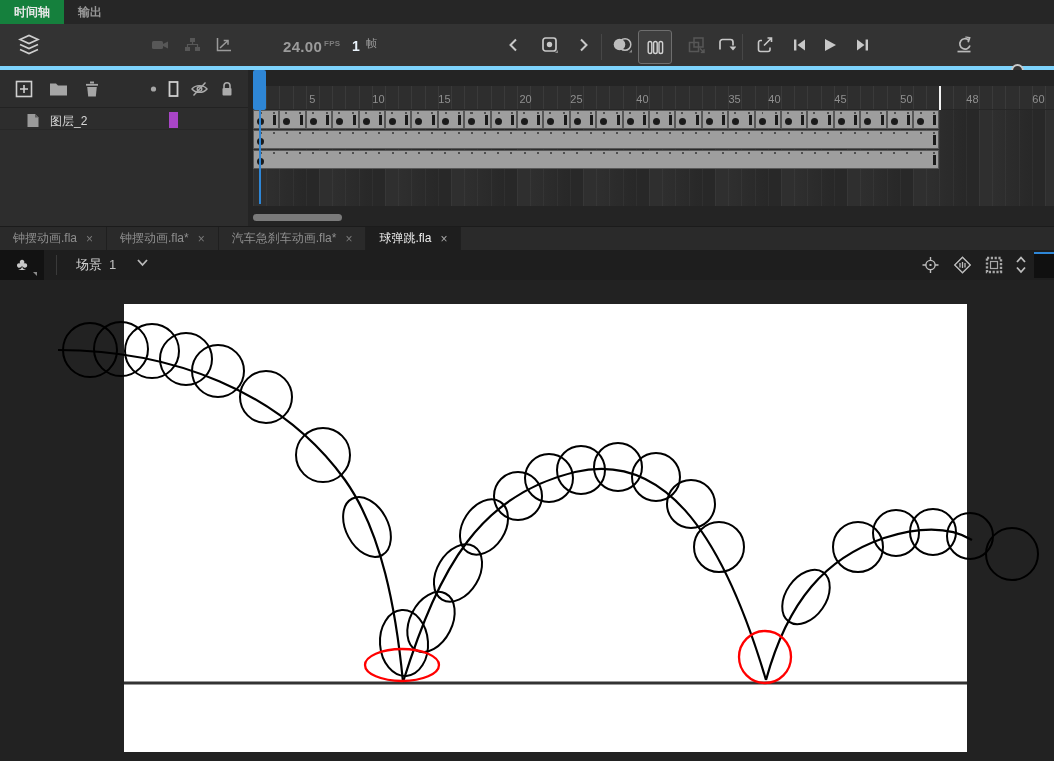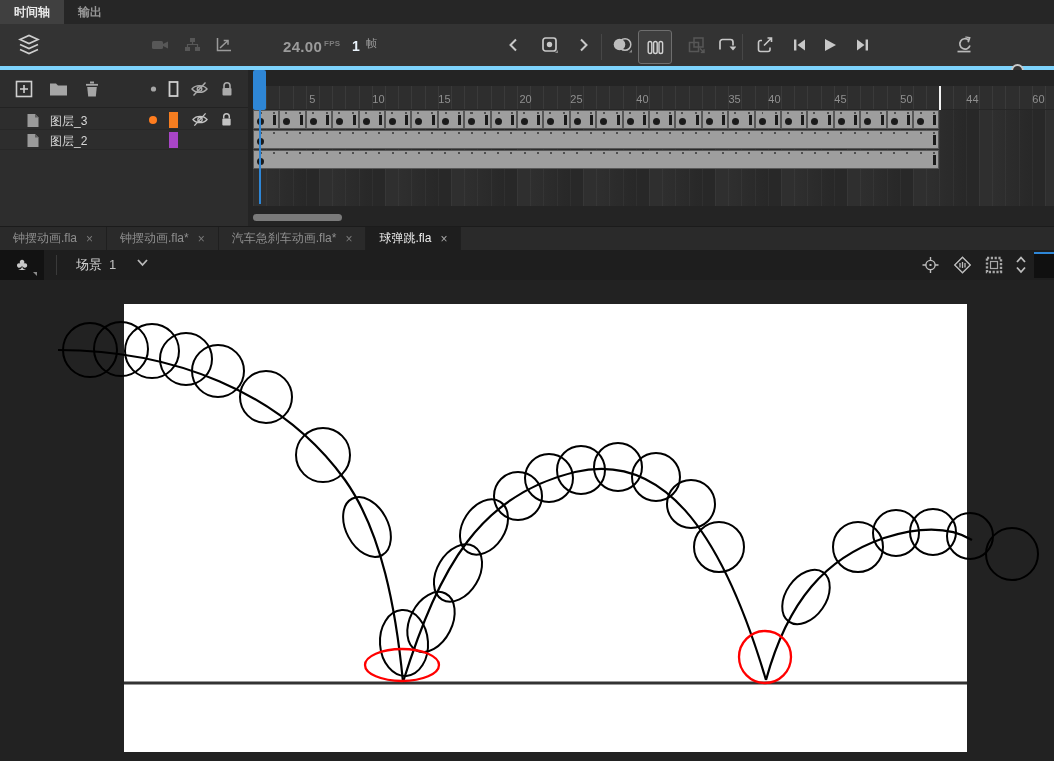--- a/index.html
+++ b/index.html
@@ -3,21 +3,21 @@
 <meta charset="utf-8">
 <style>
   * { margin:0; padding:0; box-sizing:border-box; }
   html,body { width:1054px; height:761px; overflow:hidden; }
   body { position:relative; background:#2d2d2d; font-family:"Liberation Sans",sans-serif; -webkit-font-smoothing:antialiased; }
   svg { display:block; }
 
   
   .ptabbar { position:absolute; left:0; top:0; width:1054px; height:24px; background:#262626; display:flex; }
   .ptab { padding:0 14px; line-height:24px; font-size:12px; font-weight:bold; color:#979797; cursor:default; }
-  .ptab.active { background:#404040; color:#e8e8e8; }
+  .ptab.active { background:#15803d; color:#e8e8e8; }
 
   
   .tlbar { position:absolute; left:0; top:24px; width:1054px; height:46px; background:#333333; border-bottom:4px solid #7dd3fc; }
   .tico { position:absolute; top:50%; transform:translateY(-50%); }
   .tsep { position:absolute; top:10px; width:1px; height:26px; background:#474747; }
   .fpsval { position:absolute; left:283px; top:14px; font-size:15px; color:#9b9b9b; font-weight:bold; letter-spacing:.3px; }
   .fpsunit { font-size:8px; color:#7d7d7d; vertical-align:super; margin-left:2px; font-weight:bold; }
   .frameval { position:absolute; left:352px; top:14px; font-size:14px; color:#eaf3fb; font-weight:bold; }
   .frameunit { position:absolute; left:366px; top:12px; font-size:11px; color:#9b9b9b; }
   .onionbox { position:absolute; left:638px; top:6px; width:34px; height:34px; background:#3e3e3e; border:1px solid #6e6e6e; border-radius:3px; display:flex; align-items:center; justify-content:center; }
@@ -269,65 +269,41 @@
       </span>
     </div>
     <div class="lrows" id="layer-rows">
   <div class="lrow">
     <span class="pg">
             <svg width="14" height="15" viewBox="0 0 14 15">
               <path d="M1.5 1 H9 L12.5 4.5 V14 H1.5 Z" fill="#9a9a9a"></path>
               <path d="M9 1 L12.5 4.5 H9 Z" fill="#5e5e5e"></path>
             </svg>
           </span>
-    <span class="lname">图层_3</span>
-    <span class="ldot" style="background:#ff7d1f"></span>
-    <span class="lsw" style="background:#f57d20"></span>
-    <span class="lhid">
-            <svg width="18" height="15" viewBox="0 0 19 16">
-              <path d="M2 8 C5.5 3.5 13.5 3.5 17 8 C13.5 12.5 5.5 12.5 2 8 Z" fill="none" stroke="#c4c4c4" stroke-width="1.4"></path>
-              <circle cx="9.5" cy="8" r="2.3" fill="none" stroke="#c4c4c4" stroke-width="1.4"></circle>
-              <path d="M3.5 14.5 L15.5 1.5" stroke="#c4c4c4" stroke-width="1.4"></path>
-            </svg>
-          </span>
-    <span class="llock">
-            <svg width="13" height="15" viewBox="0 0 14 16">
-              <path d="M4 7 V4.8 A3 3 0 0 1 10 4.8 V7" fill="none" stroke="#c4c4c4" stroke-width="1.6"></path>
-              <rect x="2.5" y="7" width="9" height="7.5" rx="1" fill="#c4c4c4"></rect>
-            </svg>
-          </span>
-  </div>
-  <div class="lrow">
-    <span class="pg">
-            <svg width="14" height="15" viewBox="0 0 14 15">
-              <path d="M1.5 1 H9 L12.5 4.5 V14 H1.5 Z" fill="#9a9a9a"></path>
-              <path d="M9 1 L12.5 4.5 H9 Z" fill="#5e5e5e"></path>
-            </svg>
-          </span>
     <span class="lname">图层_2</span>
 
     <span class="lsw" style="background:#a845c6"></span>
 
   </div>
       </div>
   </div>
 
   <div class="framescol">
     <div class="numstrip" id="num-strip">
         <span class="fnum" style="left:52.8px;width:13.2px">5</span>
         <span class="fnum" style="left:118.8px;width:13.2px">10</span>
         <span class="fnum" style="left:184.8px;width:13.2px">15</span>
         <span class="fnum" style="left:266px;width:13.2px">20</span>
         <span class="fnum" style="left:316.8px;width:13.2px">25</span>
         <span class="fnum" style="left:382.8px;width:13.2px">40</span>
         <span class="fnum" style="left:475px;width:13.2px">35</span>
         <span class="fnum" style="left:514.8px;width:13.2px">40</span>
         <span class="fnum" style="left:580.8px;width:13.2px">45</span>
         <span class="fnum" style="left:646.8px;width:13.2px">50</span>
-        <span class="fnum" style="left:712.8px;width:13.2px">44</span>
+        <span class="fnum" style="left:712.8px;width:13.2px">48</span>
         <span class="fnum" style="left:778.8px;width:13.2px">60</span>
       </div>
     <div class="endline" style="left: 686.4px;"></div>
     <div class="frows" id="frame-rows">
         <div class="frow" style="top:0px">
           <div class="fspan" style="left:0.0px;width:26.4px">
             <i class="kdot"></i>
             <i class="kbar"></i>
           </div>
           <div class="fspan" style="left:26.4px;width:26.4px">

